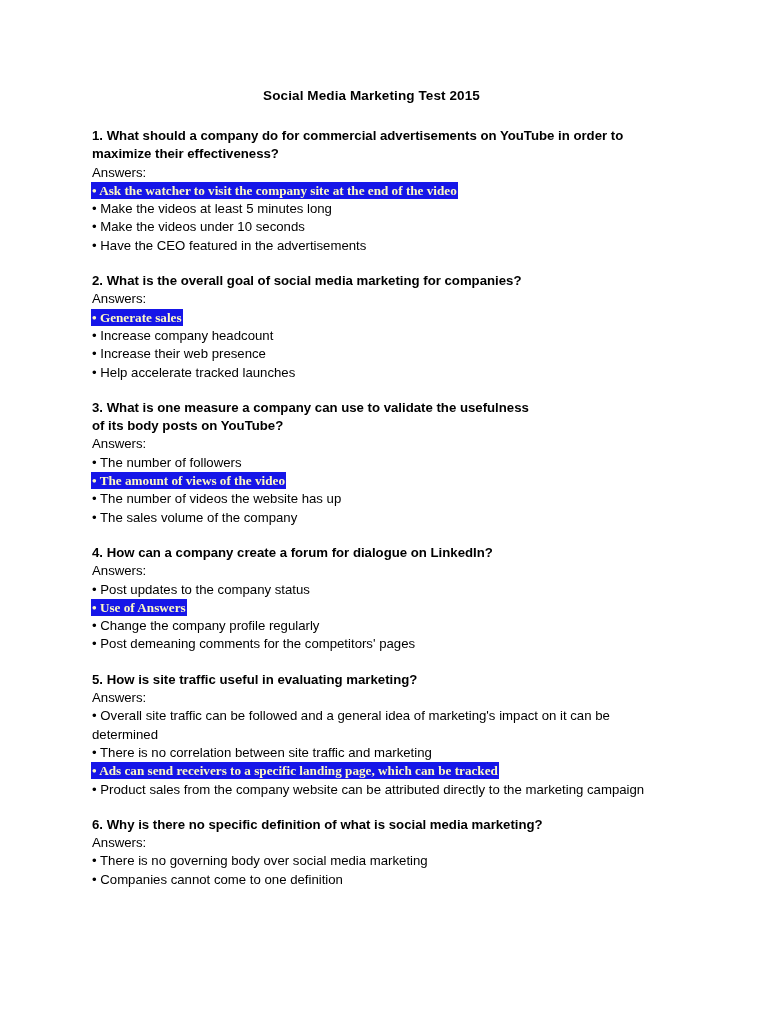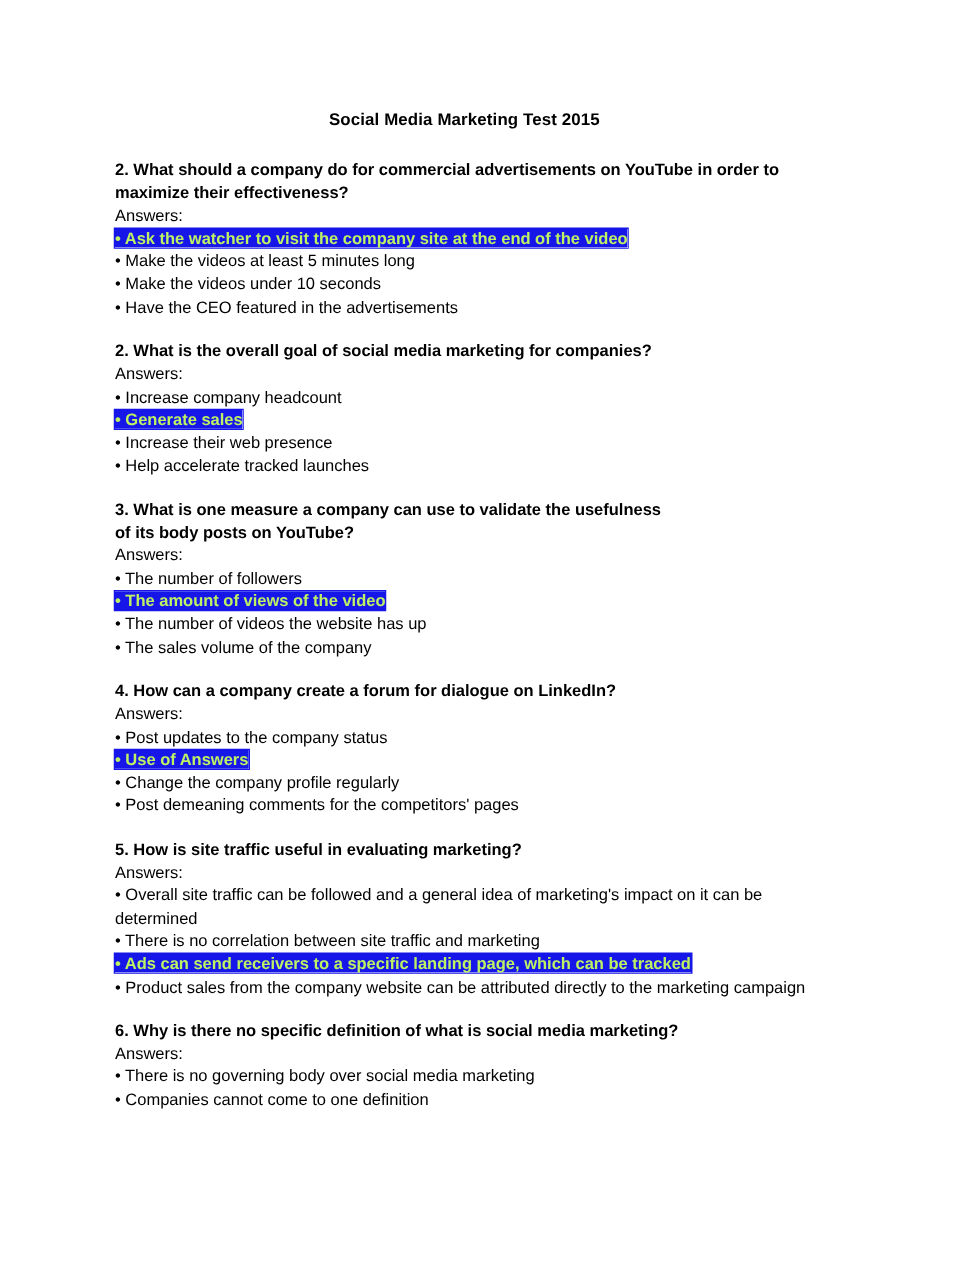--- a/index.html
+++ b/index.html
@@ -53,45 +53,46 @@
     font-weight: normal;
   }
   .answer .txt {
     display: inline;
   }
   .answer.correct {
     font-weight: bold;
   }
   .answer.correct .txt {
     background: #1616e8;
-    color: #bef264;
+    color: #fef9c3;
     box-shadow: 0 0 0 1px #1616e8;
+    font-family: Liberation Serif, serif;
   }
 </style>
 </head>
 <body>
 
 <div class="page">
 
   <h1 class="doc-title">Social Media Marketing Test 2015</h1>
 
   <div class="question-block">
-    <p class="q-text">2. What should a company do for commercial advertisements on YouTube in order to maximize their effectiveness?</p>
+    <p class="q-text">1. What should a company do for commercial advertisements on YouTube in order to maximize their effectiveness?</p>
     <p class="answers-label">Answers:</p>
     <p class="answer correct"><span class="txt">• Ask the watcher to visit the company site at the end of the video</span></p>
     <p class="answer"><span class="txt">• Make the videos at least 5 minutes long</span></p>
     <p class="answer"><span class="txt">• Make the videos under 10 seconds</span></p>
     <p class="answer"><span class="txt">• Have the CEO featured in the advertisements</span></p>
   </div>
 
   <div class="question-block">
     <p class="q-text">2. What is the overall goal of social media marketing for companies?</p>
     <p class="answers-label">Answers:</p>
+    <p class="answer correct"><span class="txt">• Generate sales</span></p>
     <p class="answer"><span class="txt">• Increase company headcount</span></p>
-    <p class="answer correct"><span class="txt">• Generate sales</span></p>
     <p class="answer"><span class="txt">• Increase their web presence</span></p>
     <p class="answer"><span class="txt">• Help accelerate tracked launches</span></p>
   </div>
 
   <div class="question-block">
     <p class="q-text"><span>3. What is one measure a company can use to validate the usefulness</span><span class="cont"> of its body posts on YouTube?</span></p>
     <p class="answers-label">Answers:</p>
     <p class="answer"><span class="txt">• The number of followers</span></p>
     <p class="answer correct"><span class="txt">• The amount of views of the video</span></p>
     <p class="answer"><span class="txt">• The number of videos the website has up</span></p>

